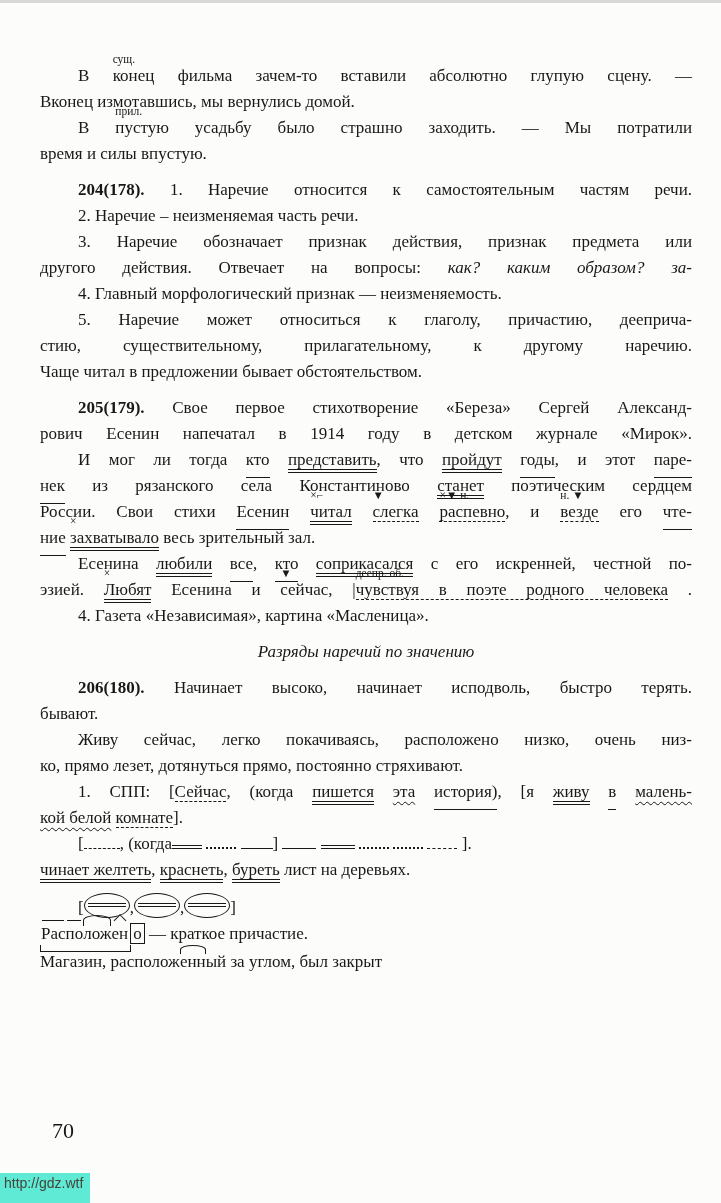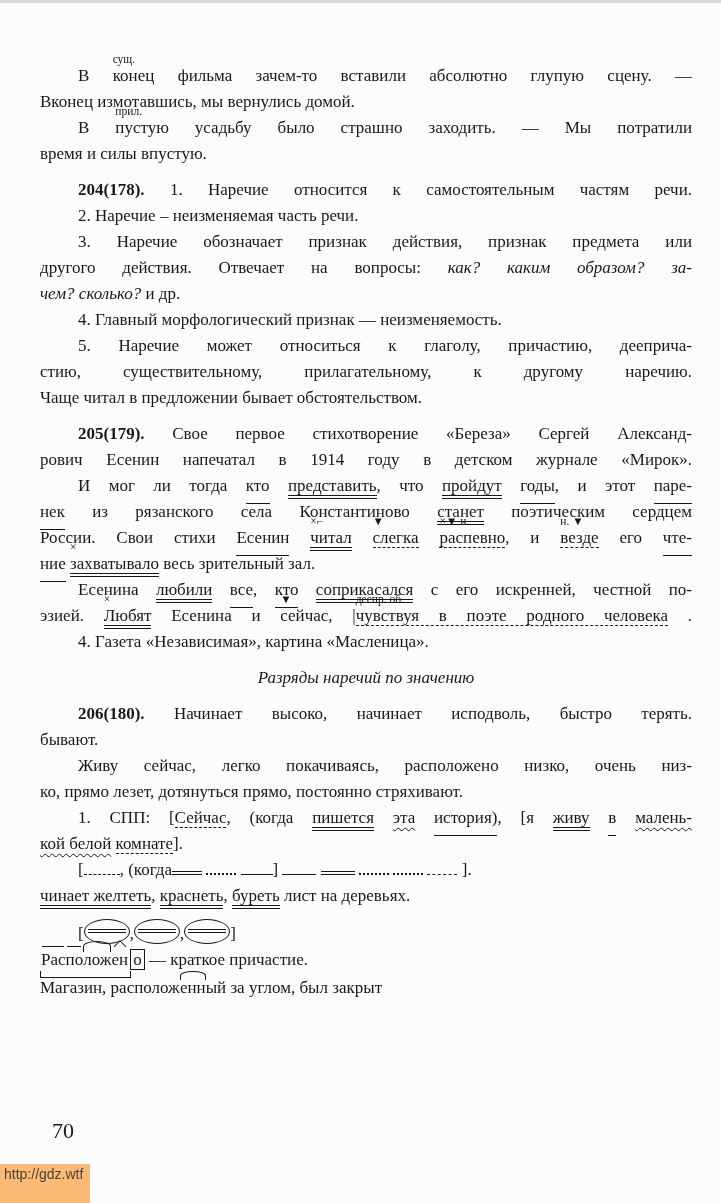--- a/index.html
+++ b/index.html
@@ -45,40 +45,39 @@
   .msuf{position:relative;}
   .msuf::before{content:'';position:absolute;top:-8px;left:50%;width:8px;height:8px;
         border-top:1.5px solid #181818;border-left:1.5px solid #181818;
         transform:translateX(-50%) rotate(45deg);}
   .mend{border:1.5px solid #181818;padding:0 2px;margin-left:1px;}
   .arcup{position:relative;}
   .arcup::before{content:'';position:absolute;top:-7px;left:0;right:0;height:8px;
         border:1.4px solid #181818;border-bottom:none;border-radius:50% 50% 0 0;}
   
   .pagenum{position:absolute;left:52px;bottom:62px;font-size:22px;}
-  .wm{position:absolute;left:0;bottom:3px;background:#fdba74;color:#45453c;
-      font-family:"Liberation Sans",sans-serif;font-size:14px;padding:2px 7px 21px 4px;}
+  .wm{position:absolute;left:0;bottom:3px;background:#5eead4;color:#45453c;
+      font-family:"Liberation Sans",sans-serif;font-size:14px;padding:2px 7px 12px 4px;}
 </style>
 </head>
 <body>
 
 <div class="page">
   <div class="content">
       <div class="block">
         <div class="line ind j"><span>В </span><span class="lbl" data-l="сущ.">конец</span><span> фильма зачем-то вставили абсолютно глупую сцену. —</span></div>
         <div class="line"><span>Вконец измотавшись, мы вернулись домой.</span></div>
         <div class="line ind j"><span>В </span><span class="lbl" data-l="прил.">пустую</span><span> усадьбу было страшно заходить. — Мы потратили</span></div>
         <div class="line"><span>время и силы впустую.</span></div>
       </div>
       <div class="block">
         <div class="line ind j"><span class="b">204(178). </span><span>1. Наречие относится к самостоятельным частям речи.</span></div>
         <div class="line ind"><span>2. Наречие – неизменяемая часть речи.</span></div>
         <div class="line ind j"><span>3. Наречие обозначает признак действия, признак предмета или</span></div>
         <div class="line j"><span>другого действия. Отвечает на вопросы: </span><span class="i">как? каким образом? за-</span></div>
-        <div class="line"><span class="i">чем? сколько?</span><span> и др.</span></div>
         <div class="line ind"><span>4. Главный морфологический признак — неизменяемость.</span></div>
         <div class="line ind j"><span>5. Наречие может относиться к глаголу, причастию, дееприча-</span></div>
         <div class="line j"><span>стию, существительному, прилагательному, к другому наречию.</span></div>
         <div class="line"><span>Чаще читал в предложении бывает обстоятельством.</span></div>
       </div>
       <div class="block">
         <div class="line ind j"><span class="b">205(179). </span><span>Свое первое стихотворение «Береза» Сергей Александ-</span></div>
         <div class="line j"><span>рович Есенин напечатал в 1914 году в детском журнале «Мирок».</span></div>
         <div class="line ind j"><span>И мог ли тогда </span><span class="u1">кто</span><span> </span><span class="u2">представить</span><span>, что </span><span class="u2">пройдут</span><span> </span><span class="u1">годы</span><span>, и этот </span><span class="u1">паре-</span></div>
         <div class="line j"><span class="u1">нек</span><span> из рязанского села Константиново </span><span class="u2">станет</span><span> поэтическим сердцем</span></div>

